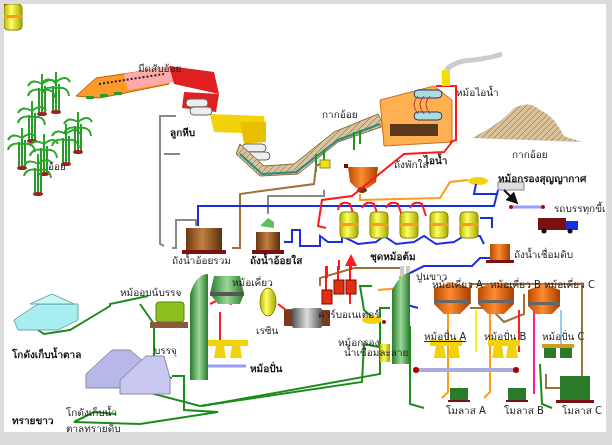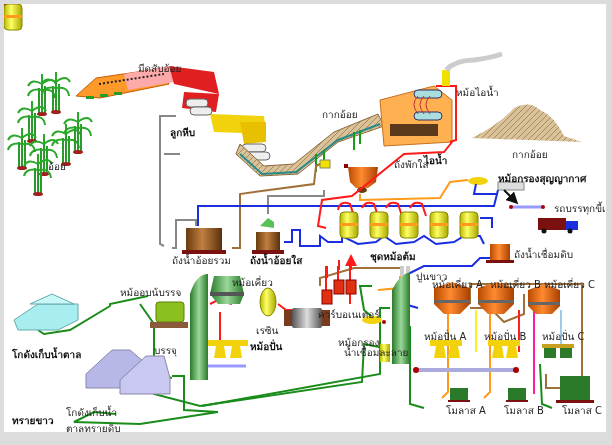--- a/index.html
+++ b/index.html
@@ -324,29 +324,29 @@
   <span class="lbl" style="left:168px;top:252px;">ถังน้ำอ้อยรวม</span>
   <span class="lbl b" style="left:246px;top:252px;">ถังน้ำอ้อยใส</span>
   <span class="lbl b" style="left:366px;top:248px;">ชุดหม้อต้ม</span>
   <span class="lbl" style="left:510px;top:246px;">ถังน้ำเชื่อมดิบ</span>
   <span class="lbl" style="left:412px;top:268px;">ปูนขาว</span>
   <span class="lbl" style="left:314px;top:306px;">คาร์บอเนเตอร์</span>
   <span class="lbl" style="left:340px;top:344px;">น้ำเชื่อมละลาย</span>
   <span class="lbl" style="left:294px;top:334px;margin-left:40px;">หม้อกรอง</span>
   <span class="lbl" style="left:252px;top:322px;">เรซิน</span>
   <span class="lbl" style="left:228px;top:274px;">หม้อเคี่ยว</span>
-  <span class="lbl b" style="left:246px;top:338px;">หม้อปั่น</span>
+  <span class="lbl b" style="left:246px;top:360px;">หม้อปั่น</span>
   <span class="lbl" style="left:116px;top:284px;">หม้ออบน้บรรจ</span>
   <span class="lbl" style="left:150px;top:342px;">บรรจุ</span>
   <span class="lbl b" style="left:8px;top:346px;">โกดังเก็บน้ำตาล</span>
   <span class="lbl b" style="left:8px;top:364px;margin-top:48px;">ทรายขาว</span>
   <span class="lbl" style="left:62px;top:404px;">โกดังเก็บน้ำ</span>
   <span class="lbl" style="left:62px;top:420px;">ตาลทรายดิบ</span>
   <span class="lbl" style="left:428px;top:276px;">หม้อเคี่ยว A</span>
   <span class="lbl" style="left:486px;top:276px;">หม้อเคี่ยว B</span>
   <span class="lbl" style="left:540px;top:276px;">หม้อเคี่ยว C</span>
-  <span class="lbl" style="left:420px;top:328px;">หม้อปั่น A</span>
+  <span class="lbl" style="left:420px;top:328px;text-decoration:underline;">หม้อปั่น A</span>
   <span class="lbl" style="left:480px;top:328px;">หม้อปั่น B</span>
   <span class="lbl" style="left:538px;top:328px;text-align:center;">หม้อปั่น C</span>
   <span class="lbl" style="left:442px;top:402px;">โมลาส A</span>
   <span class="lbl" style="left:500px;top:402px;">โมลาส B</span>
   <span class="lbl" style="left:558px;top:402px;">โมลาส C</span>
 </div>
 
 </body></html>

